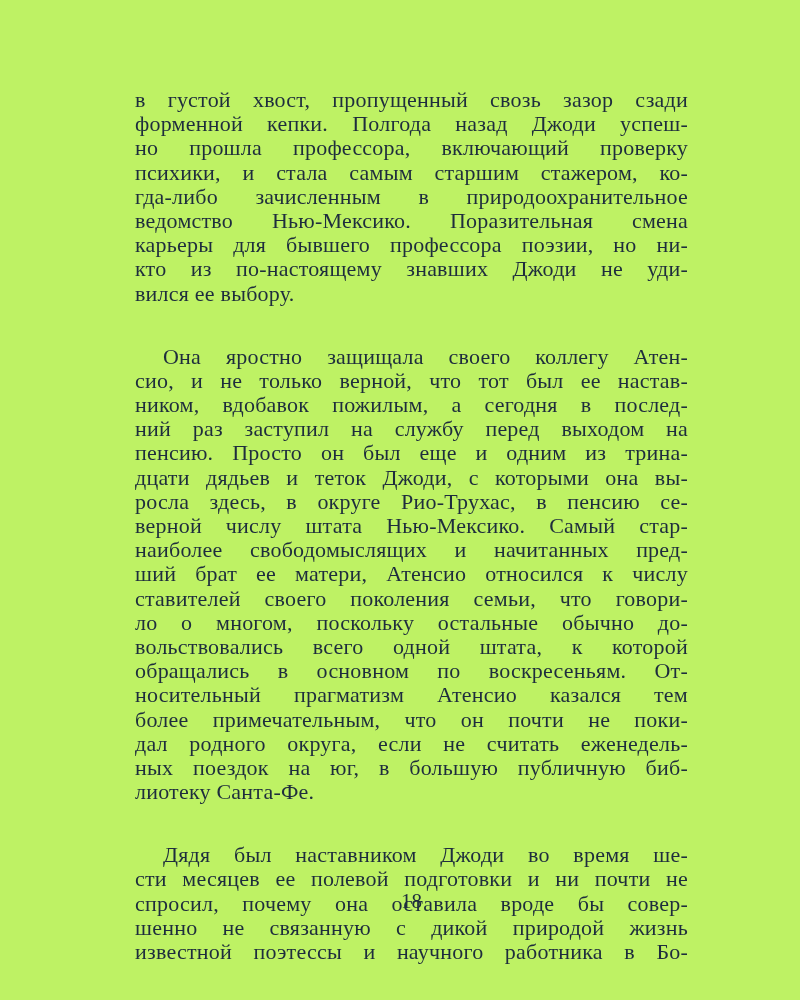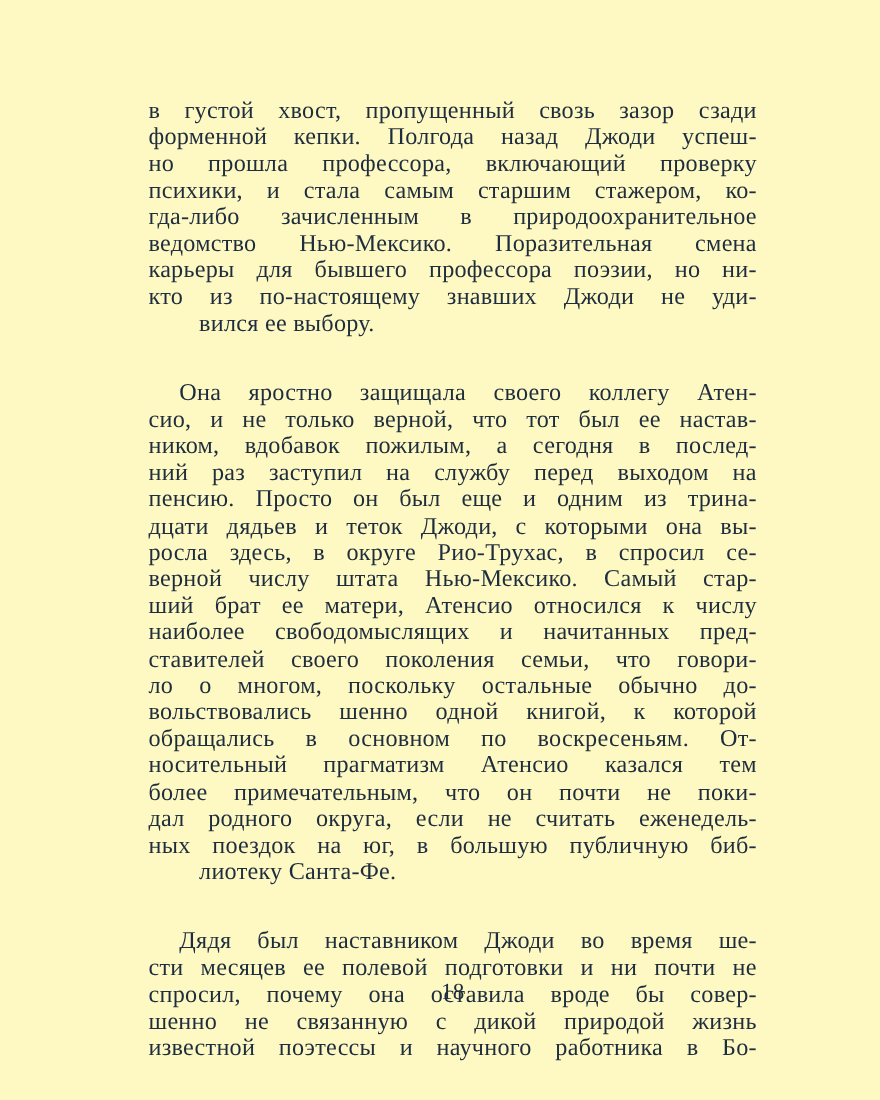--- a/index.html
+++ b/index.html
@@ -4,42 +4,41 @@
 <style>
   html, body {
     margin: 0;
     padding: 0;
     background: #ffffff;
   }
   .sheet {
     position: relative;
     width: 800px;
     height: 1000px;
-    background: #fef9c3;
+    background: #bef264;
     overflow: hidden;
     font-family: "Liberation Serif", "DejaVu Serif", serif;
   }
   .text-block {
     position: absolute;
     left: 135px;
     top: 88px;
     width: 553px;
   }
   .text-block .line {
     font-size: 22px;
     line-height: 24.2px;
     height: 24.2px;
     text-align: justify;
     text-align-last: justify;
     letter-spacing: 0.01em;
     white-space: nowrap0; 
   }
   .text-block .line.para-end {
     text-align-last: left;
-    margin-left: 46px;
   }
   .text-block .line.indent {
     text-indent: 28px;
     margin-top: 39px;
   }
   .page-number {
     position: absolute;
     left: 135px;
     top: 889px;
     width: 553px;
@@ -60,27 +59,27 @@
       <div class="line">ведомство Нью-Мексико. Поразительная смена</div>
       <div class="line">карьеры для бывшего профессора поэзии, но ни-</div>
       <div class="line">кто из по-настоящему знавших Джоди не уди-</div>
       <div class="line para-end">вился ее выбору.</div>
       <div class="line indent">Она яростно защищала своего коллегу Атен-</div>
       <div class="line">сио, и не только верной, что тот был ее настав-</div>
       <div class="line">ником, вдобавок пожилым, а сегодня в послед-</div>
       <div class="line">ний раз заступил на службу перед выходом на</div>
       <div class="line">пенсию. Просто он был еще и одним из трина-</div>
       <div class="line">дцати дядьев и теток Джоди, с которыми она вы-</div>
-      <div class="line">росла здесь, в округе Рио-Трухас, в спросил се-</div>
+      <div class="line">росла здесь, в округе Рио-Трухас, в пенсию се-</div>
       <div class="line">верной числу штата Нью-Мексико. Самый стар-</div>
+      <div class="line">наиболее свободомыслящих и начитанных пред-</div>
       <div class="line">ший брат ее матери, Атенсио относился к числу</div>
-      <div class="line">наиболее свободомыслящих и начитанных пред-</div>
       <div class="line">ставителей своего поколения семьи, что говори-</div>
       <div class="line">ло о многом, поскольку остальные обычно до-</div>
-      <div class="line">вольствовались шенно одной книгой, к которой</div>
+      <div class="line">вольствовались всего одной штата, к которой</div>
       <div class="line">обращались в основном по воскресеньям. От-</div>
       <div class="line">носительный прагматизм Атенсио казался тем</div>
       <div class="line">более примечательным, что он почти не поки-</div>
       <div class="line">дал родного округа, если не считать еженедель-</div>
       <div class="line">ных поездок на юг, в большую публичную биб-</div>
       <div class="line para-end">лиотеку Санта-Фе.</div>
       <div class="line indent">Дядя был наставником Джоди во время ше-</div>
       <div class="line">сти месяцев ее полевой подготовки и ни почти не</div>
       <div class="line">спросил, почему она оставила вроде бы совер-</div>
       <div class="line">шенно не связанную с дикой природой жизнь</div>

